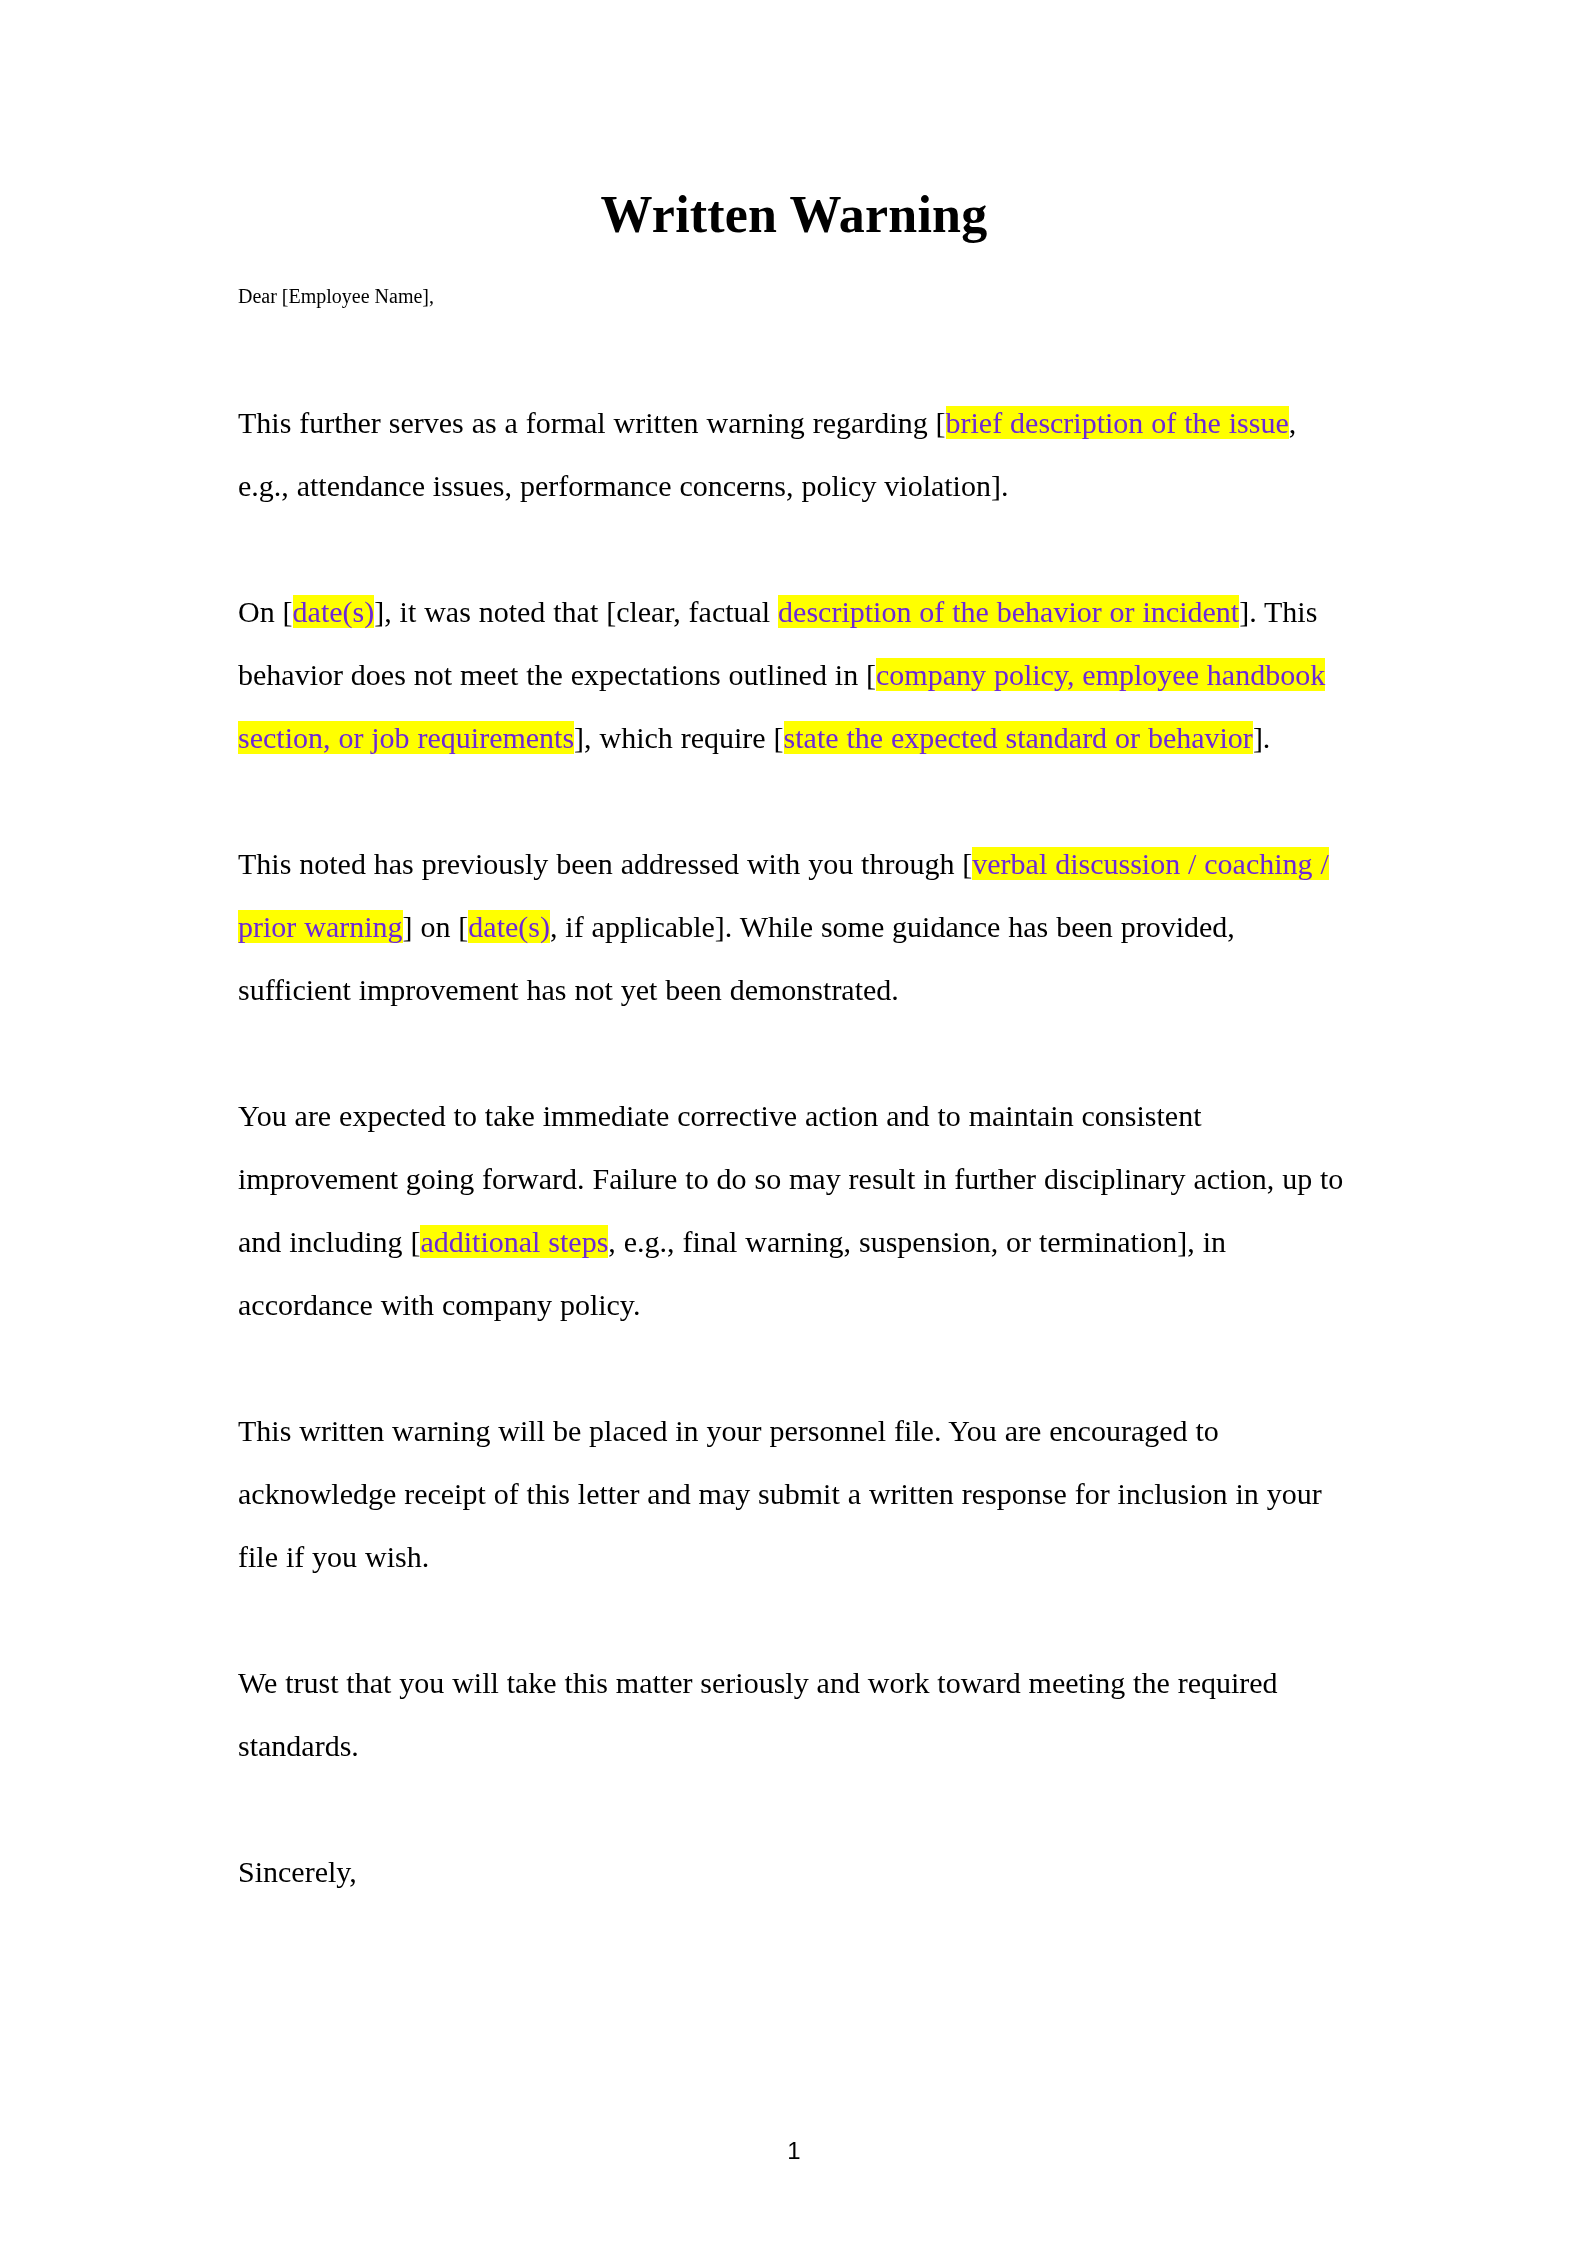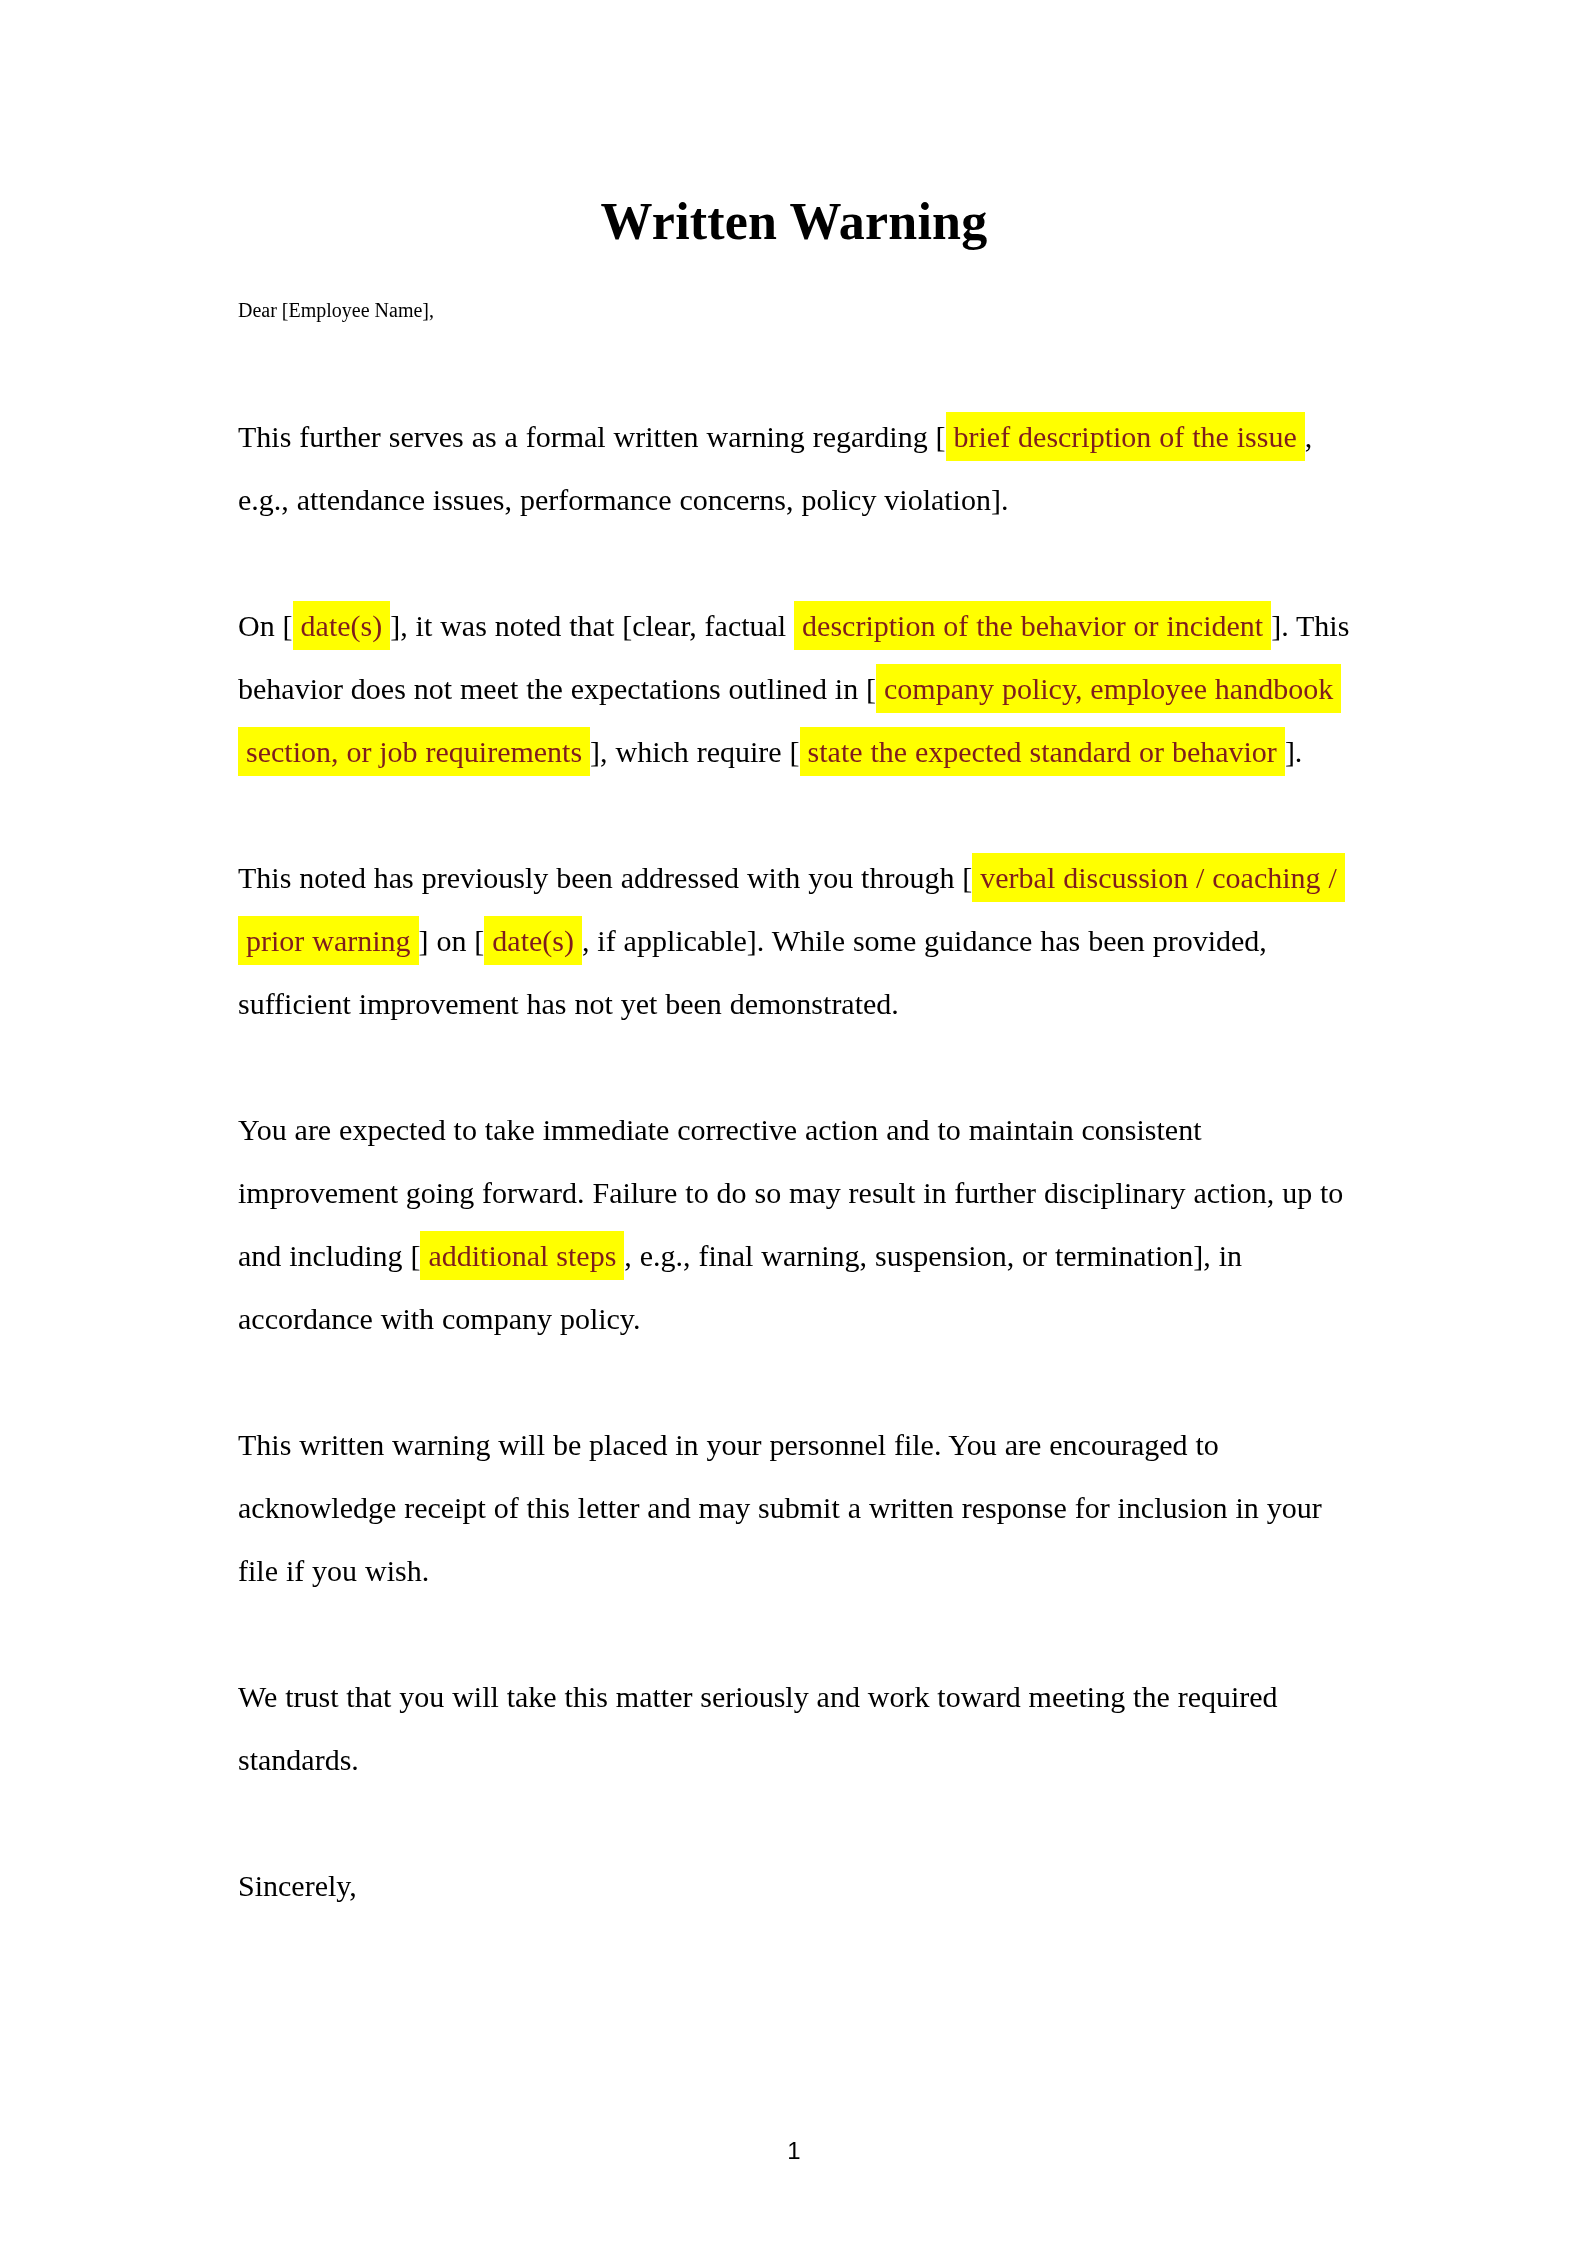--- a/index.html
+++ b/index.html
@@ -23,42 +23,42 @@
     position: absolute;
     left: 238px;
     top: 0;
     width: 1112px;
   }
   .doc-title {
     font-size: 52px;
     font-weight: bold;
     text-align: center;
     line-height: 1.1;
-    margin: 7px;
+    margin: 0;
     padding-top: 186px;
     letter-spacing: 0.2px;
   }
   .salutation {
     font-size: 20px;
     line-height: 63px;
     margin: 0;
     padding-top: 22px;
   }
   p.body-par {
     font-size: 30px;
     line-height: 63px;
     margin: 0;
     padding-top: 63px;
     text-align: left;
     word-spacing: 0.4px;
   }
   mark.hl {
     background-color: #ffff00;
-    color: #7f1d1d;
-    padding: 8px;
+    color: #6d28d9;
+    padding: 0;
     box-decoration-break: clone;
     -webkit-box-decoration-break: clone;
   }
   .page-number {
     position: absolute;
     left: 0;
     right: 0;
     top: 2139px;
     text-align: center;
     font-family: "Liberation Sans", "DejaVu Sans", sans-serif;

